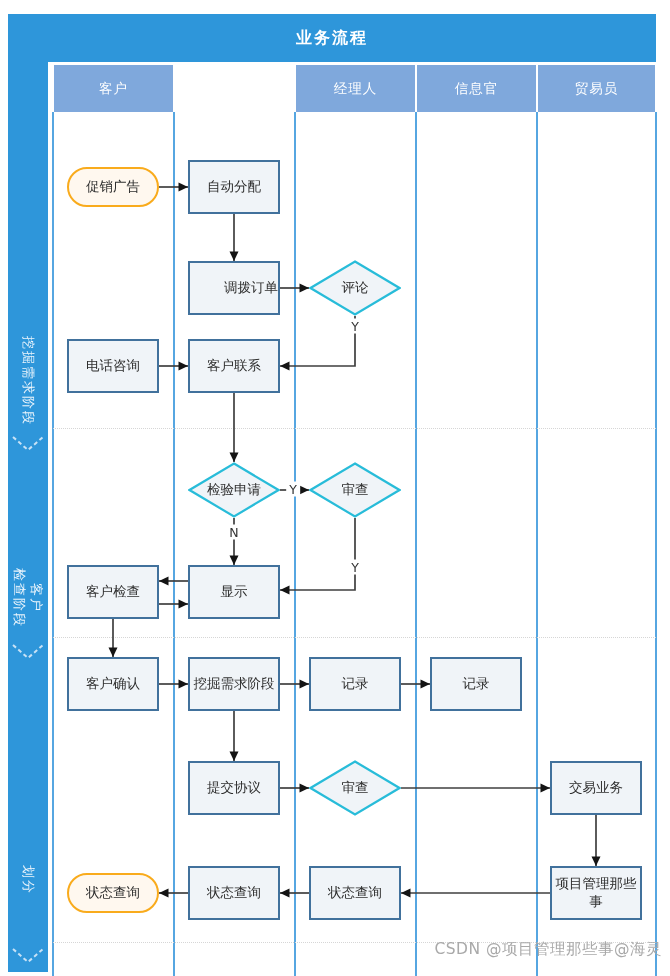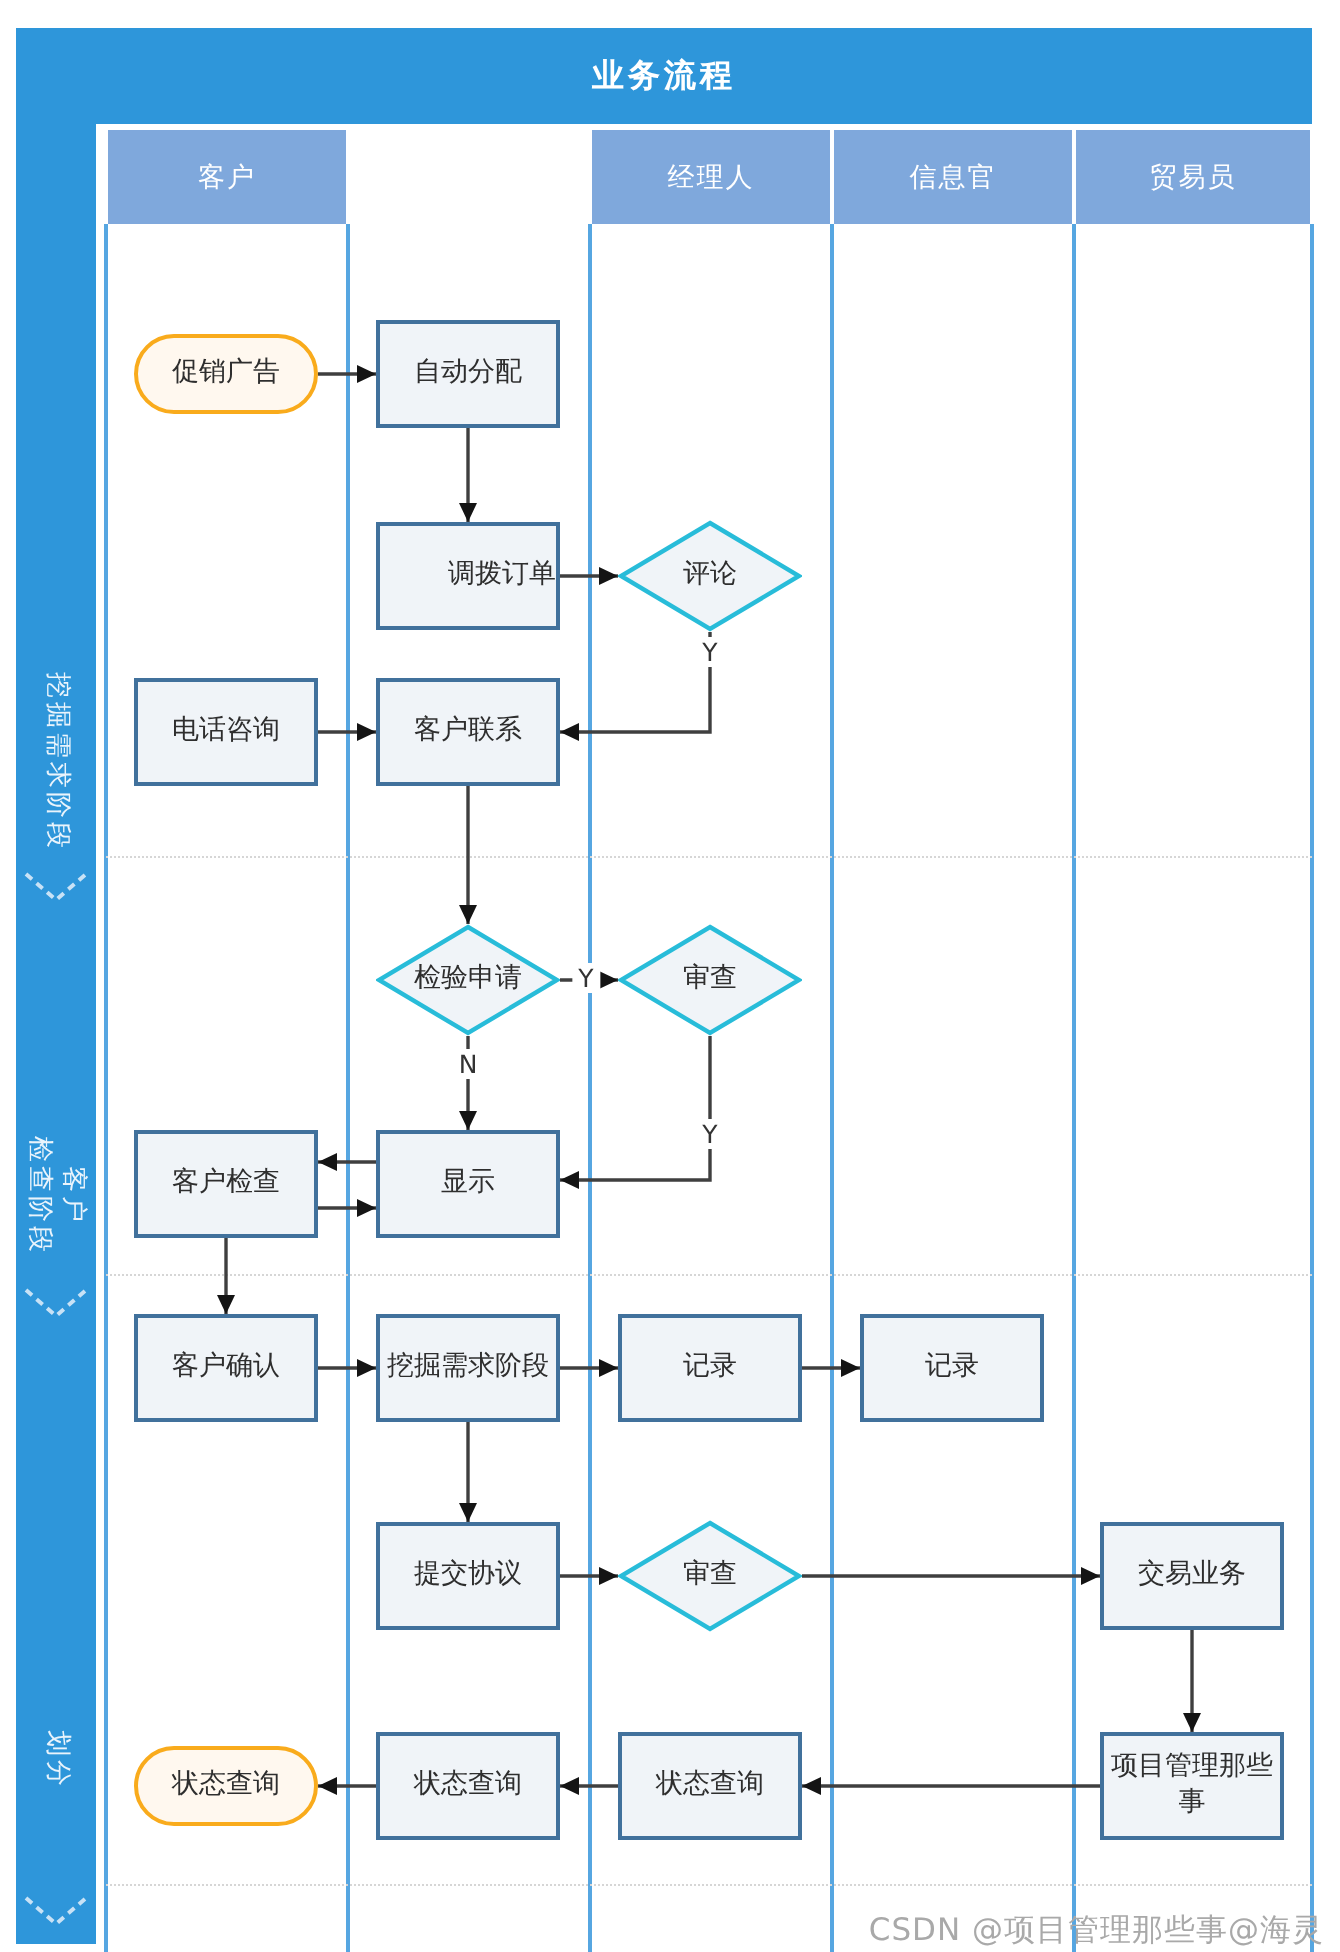--- a/index.html
+++ b/index.html
@@ -26,21 +26,21 @@
   .proc{background:#F0F4F8;border:2px solid #41719C;}
   .term{background:#FFF8EF;border:2px solid #F9AB1C;border-radius:20px;}
   .decision{background:transparent;border:none;}
   .decision svg{position:absolute;left:0;top:0;width:100%;height:100%;}
   .decision .lbl{position:relative;}
   
   .wires{position:absolute;left:0;top:0;z-index:2;pointer-events:none;}
   .wires line,.wires polyline{stroke:#3F3F3F;stroke-width:1.7;fill:none;}
   .elabel{position:absolute;transform:translate(-50%,-50%);background:#fff;padding:0 3px;
           font-size:12.5px;color:#333;z-index:4;}
-  .watermark{position:absolute;right:8px;bottom:0;font-size:15.5px;color:#A9A9A9;
+  .watermark{position:absolute;right:8px;bottom:16px;font-size:15.5px;color:#A9A9A9;
              letter-spacing:0.5px;z-index:6;white-space:nowrap;}
 </style>
 </head>
 <body>
 
 <div class="page">
 
   <div class="titlebar">
     <span>业务流程</span>
   </div>

